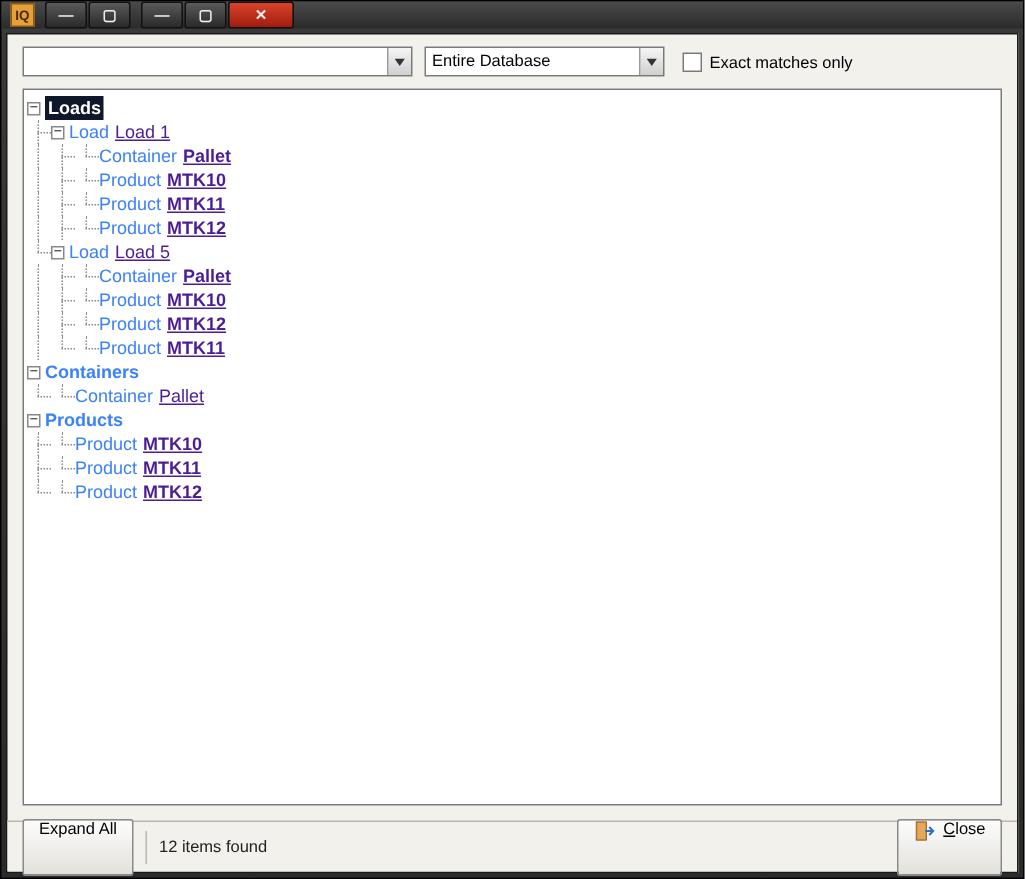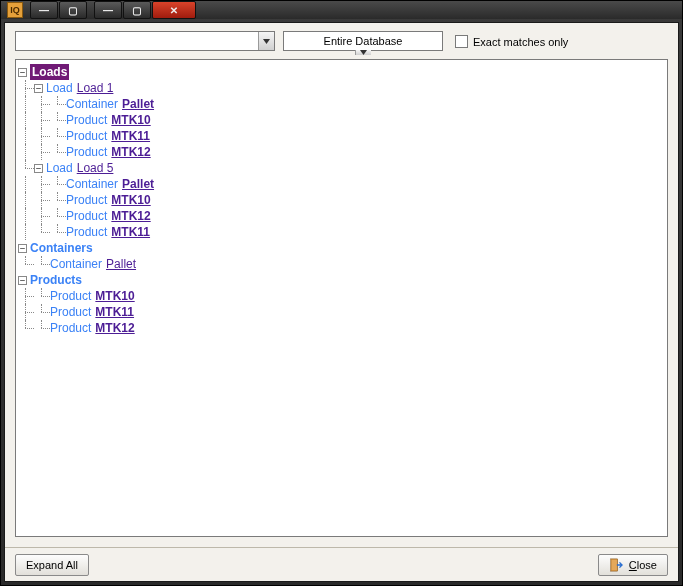--- a/index.html
+++ b/index.html
@@ -91,21 +91,21 @@
     width: 16px;
     height: 100%;
     background: linear-gradient(#f5f5f5, #d0d0d0);
     border-left: 1px solid #9a9a9a;
     display: flex;
     align-items: center;
     justify-content: center;
   }
   .combo .combo-btn svg { width: 7px; height: 5px; }
   .combo1 { width: 260px; }
-  .combo2 { width: 160px; flex-direction: column; }
+  .combo2 { width: 160px; }
   .checkbox-wrap {
     display: flex;
     align-items: flex-end;
     gap: 5px;
     margin-left: 4px;
   }
   .checkbox {
     width: 13px;
     height: 13px;
     border: 1px solid #7a7a7a;
@@ -151,42 +151,42 @@
     line-height: 7px;
     font-family: monospace;
     color: #333;
     margin-right: 3px;
     flex: 0 0 9px;
     position: relative;
     top: 0;
   }
   .lbl { color: #3b82f6; }
   .lbl.bold { font-weight: bold; }
-  .lbl.sel { background: #701a75; color: #fff; padding: 0 2px; text-align: right; }
+  .lbl.sel { background: #0f172a; color: #fff; padding: 0 2px; text-align: right; }
   .lnk { color: #4c1d95; text-decoration: underline; cursor: pointer; }
   .lnk.bold { font-weight: bold; }
   .spacer { display:inline-block; width:4px; }
 
   .bottombar {
     height: 34px;
     border-top: 1px solid #bdb8aa;
     background: #f3f1ec;
     display: flex;
     align-items: center;
     padding: 0 10px;
     gap: 0;
   }
   .btn {
-    height: 22px;
+    height: 38px;
     padding: 0 10px;
     border: 1px solid #8a8a8a;
     background: linear-gradient(#fdfdfd, #e2e0da);
     border-radius: 2px;
     display: flex;
-    align-items: center;
+    align-items: flex-start;
     font-size: 11px;
     gap: 6px;
   }
   .status {
     margin-left: 8px;
     padding-left: 8px;
     border-left: 1px solid #bdb8aa;
     height: 22px;
     display: flex;
     align-items: center;
@@ -360,20 +360,21 @@
           <span class="spacer"></span>
         <span class="lnk bold">MTK12</span>
       </div>
 
     </div>
 
     <div class="bottombar">
       <div class="btn">
         <span>Expand All</span>
       </div>
+      <div class="status">12 items found</div>
       <div class="btn right">
         <svg class="close-ico" viewBox="0 0 16 16">
           <rect x="2" y="1" width="8" height="14" fill="#c98b3a" stroke="#7a4a10" stroke-width="0.5"></rect>
           <rect x="3" y="2" width="6" height="12" fill="#e5a85a"></rect>
           <path d="M9 8 L15 8 M12 5 L15 8 L12 11" stroke="#2a6ed0" stroke-width="1.6" fill="none"></path>
         </svg>
         <span><span class="underline">C</span><span>lose</span></span>
       </div>
     </div>
   </div>

